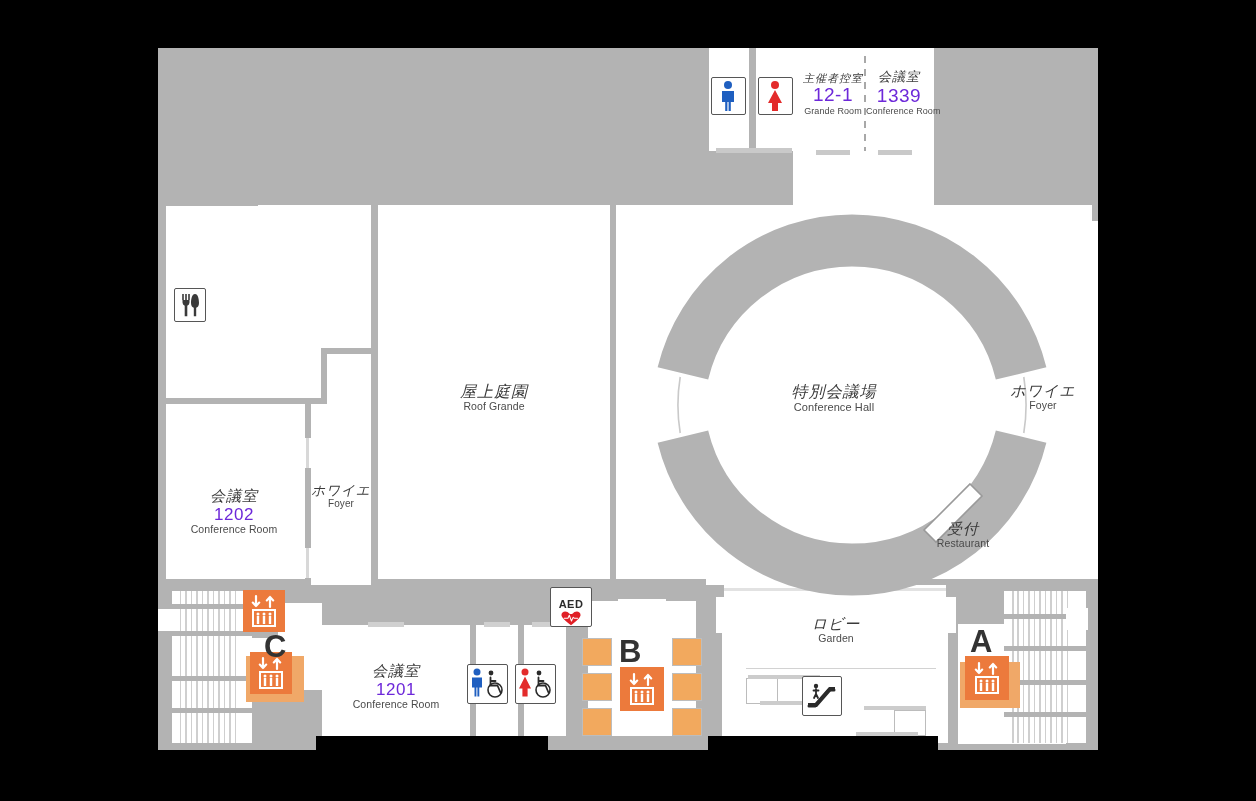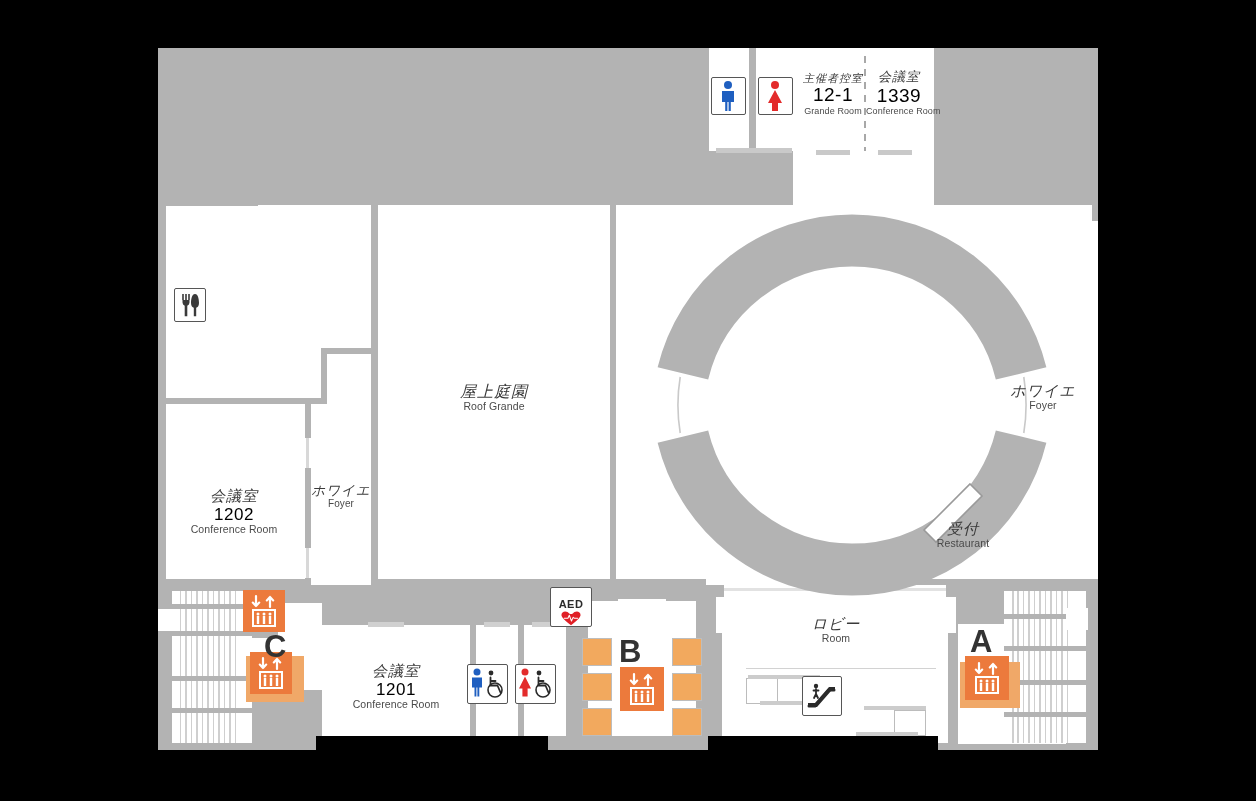--- a/index.html
+++ b/index.html
@@ -32,21 +32,21 @@
 
   .label {
     position: absolute;
     text-align: center;
     color: #3c3c3c;
     line-height: 1.12;
     white-space: nowrap;
     letter-spacing: 0.3px;
   }
   .label .jp { display: block; font-size: 15px; color: #3a3a3a; letter-spacing: 1px; font-style: italic;}
-  .label .num { display: block; font-size: 17px; color: #000000; letter-spacing: 0.5px;}
+  .label .num { display: block; font-size: 17px; color: #6d28d9; letter-spacing: 0.5px;}
   .label .en { display: block; font-size: 10.5px; color: #4a4a4a; letter-spacing: 0.1px;}
 
   .hall-label .jp { font-size: 16px; }
   .hall-label .en { font-size: 11px; }
 
   
   .picto {
     position: absolute;
     background: #ffffff;
     border: 1.6px solid #565656;
@@ -276,39 +276,43 @@
       <span class="jp">会議室</span>
       <span class="num">1201</span>
       <span class="en">Conference Room</span>
     </div>
 
     <div class="label" style="left:276px; top:335px; width:120px;">
       <span class="jp" style="font-size:16px;">屋上庭園</span>
       <span class="en" style="font-size:10.5px;">Roof Grande</span>
     </div>
 
+    <div class="label hall-label" style="left:606px; top:335px; width:140px;">
+      <span class="jp">特別会議場</span>
+      <span class="en">Conference Hall</span>
+    </div>
 
     <div class="label" style="left:146px; top:435px; width:74px;">
       <span class="jp" style="font-size:13.5px;">ホワイエ</span>
       <span class="en" style="font-size:10px;">Foyer</span>
     </div>
 
     <div class="label" style="left:840px; top:335px; width:90px;">
       <span class="jp" style="font-size:15px;">ホワイエ</span>
       <span class="en" style="font-size:10.5px;">Foyer</span>
     </div>
 
     <div class="label" style="left:760px; top:473px; width:90px;">
       <span class="jp" style="font-size:15px;">受付</span>
       <span class="en" style="font-size:10.5px;">Restaurant</span>
     </div>
 
     <div class="label" style="left:620px; top:568px; width:116px;">
       <span class="jp" style="font-size:15px;">ロビー</span>
-      <span class="en" style="font-size:10.5px;">Room</span>
+      <span class="en" style="font-size:10.5px;">Garden</span>
     </div>
 
     <div class="picto" style="left:16px; top:240px; width:32px; height:34px;">
       <svg width="30" height="32" viewBox="0 0 30 32">
 
         <path d="M8 5 v6 M11 5 v6 M14 5 v6" stroke="#3a3a3a" stroke-width="1.6" fill="none"></path>
         <path d="M7.5 11 h7 v2.5 a3.5 3.5 0 0 1 -2.2 3.2 v10.5 h-2.6 v-10.5 a3.5 3.5 0 0 1 -2.2 -3.2 z" fill="#3a3a3a"></path>
 
         <path d="M20 5 c3 0 4 5 4 9 c0 3 -1.5 4.5 -2.8 4.8 v8.4 h-2.4 v-8.4 c-1.3 -.3 -2.8 -1.8 -2.8 -4.8 c0 -4 1 -9 4 -9 z" fill="#3a3a3a"></path>
       </svg>

